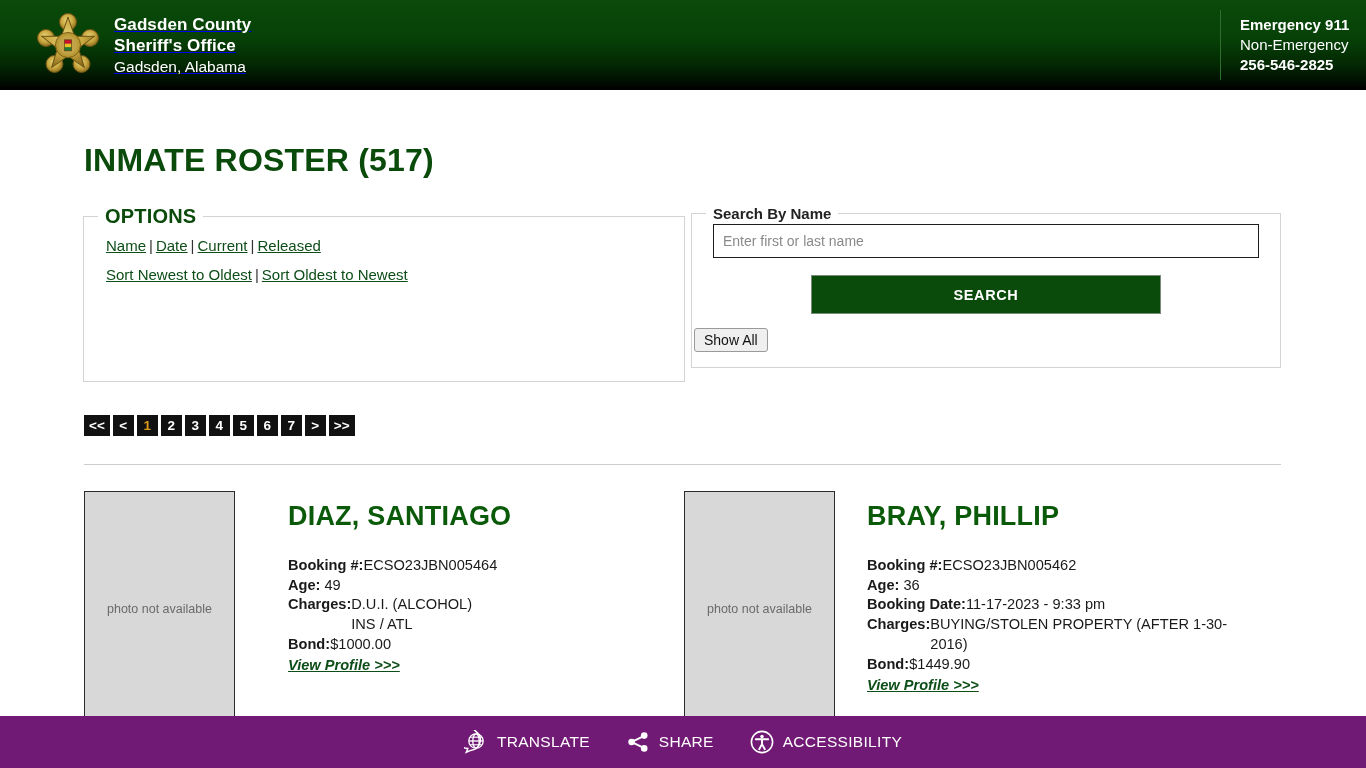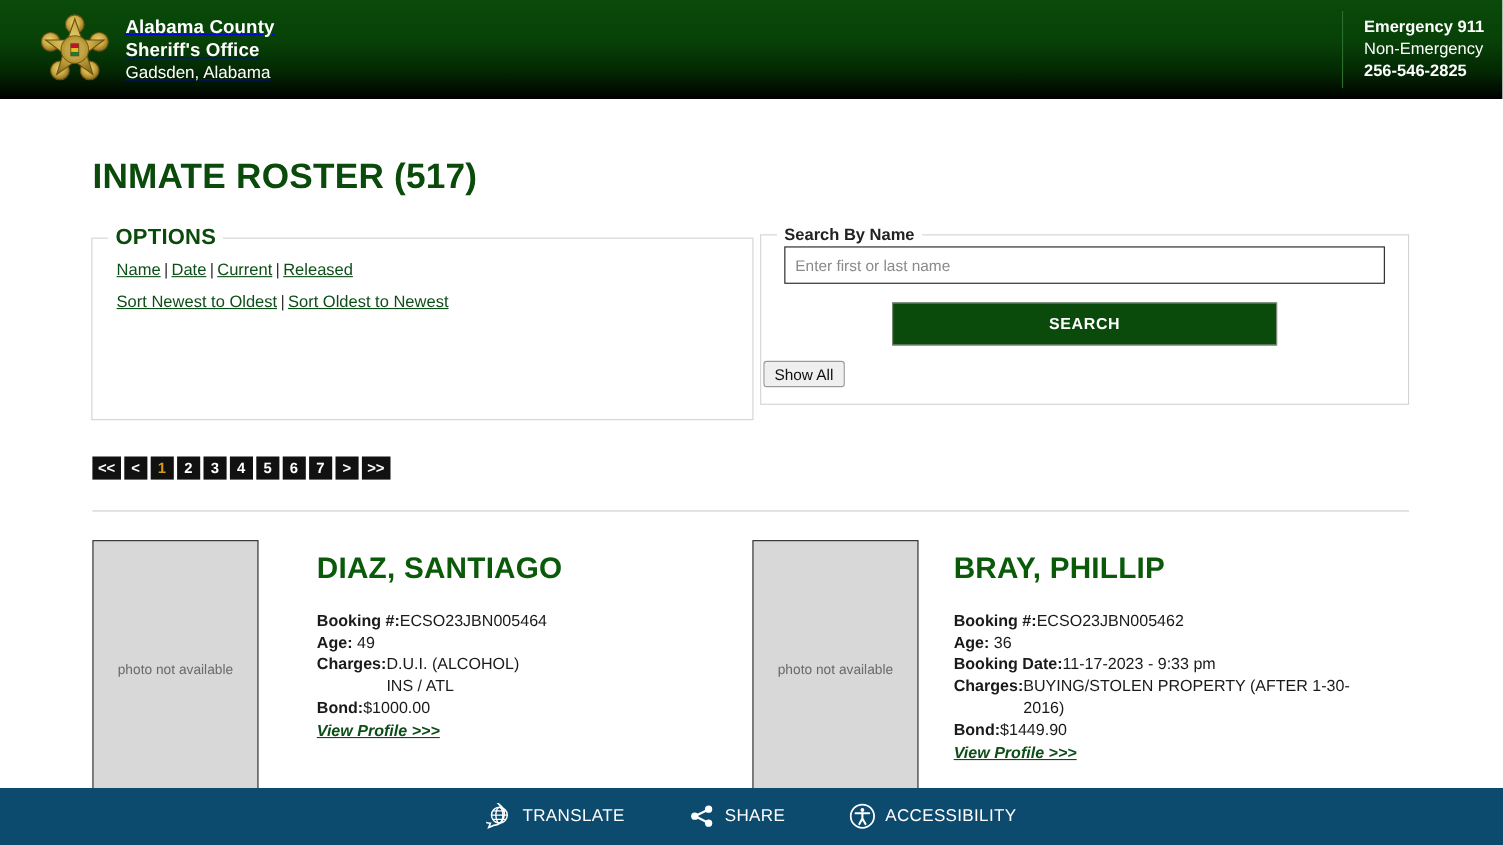--- a/index.html
+++ b/index.html
@@ -271,25 +271,25 @@
     font-size: 14.6px;
   }
   .rec-2 .rec-body { width: 395px; margin-left: 32px; }
 
   
   .site-footer {
     position: fixed;
     left: 0; bottom: 0;
     width: 1366px;
     height: 52px;
-    background: #0c4a6e;
+    background: #701a75;
     display: flex;
     align-items: center;
     justify-content: center;
-    gap: 58px;
+    gap: 36px;
   }
   .foot-item {
     display: flex;
     align-items: center;
     gap: 9px;
     color: #ffffff;
     font-size: 15.5px;
     letter-spacing: .3px;
     cursor: pointer;
     text-decoration: none;
@@ -323,21 +323,21 @@
             <circle r="9.5" fill="#c2a347"></circle>
             <rect x="-3.6" y="-5.2" width="7.2" height="4" fill="#c8102e"></rect>
             <rect x="-3.6" y="-1.2" width="7.2" height="3.4" fill="#e8c020"></rect>
             <rect x="-3.6" y="2.2" width="7.2" height="3.6" fill="#1f7a3a"></rect>
             <rect x="-3.6" y="-5.2" width="7.2" height="11" fill="none" stroke="#5c4710" stroke-width="0.7"></rect>
           </g>
         </g>
       </svg>
     </span>
     <span class="brand-text">
-      <div class="brand-l1">Alabama County</div>
+      <div class="brand-l1">Gadsden County</div>
       <div class="brand-l2">Sheriff's Office</div>
       <div class="brand-l3">Gadsden, Alabama</div>
     </span>
   </a>
 
 
   <div class="emergency">
     <div class="emg-1">Emergency 911</div>
     <div class="emg-2">Non-Emergency</div>
     <div class="emg-3">256-546-2825</div>

